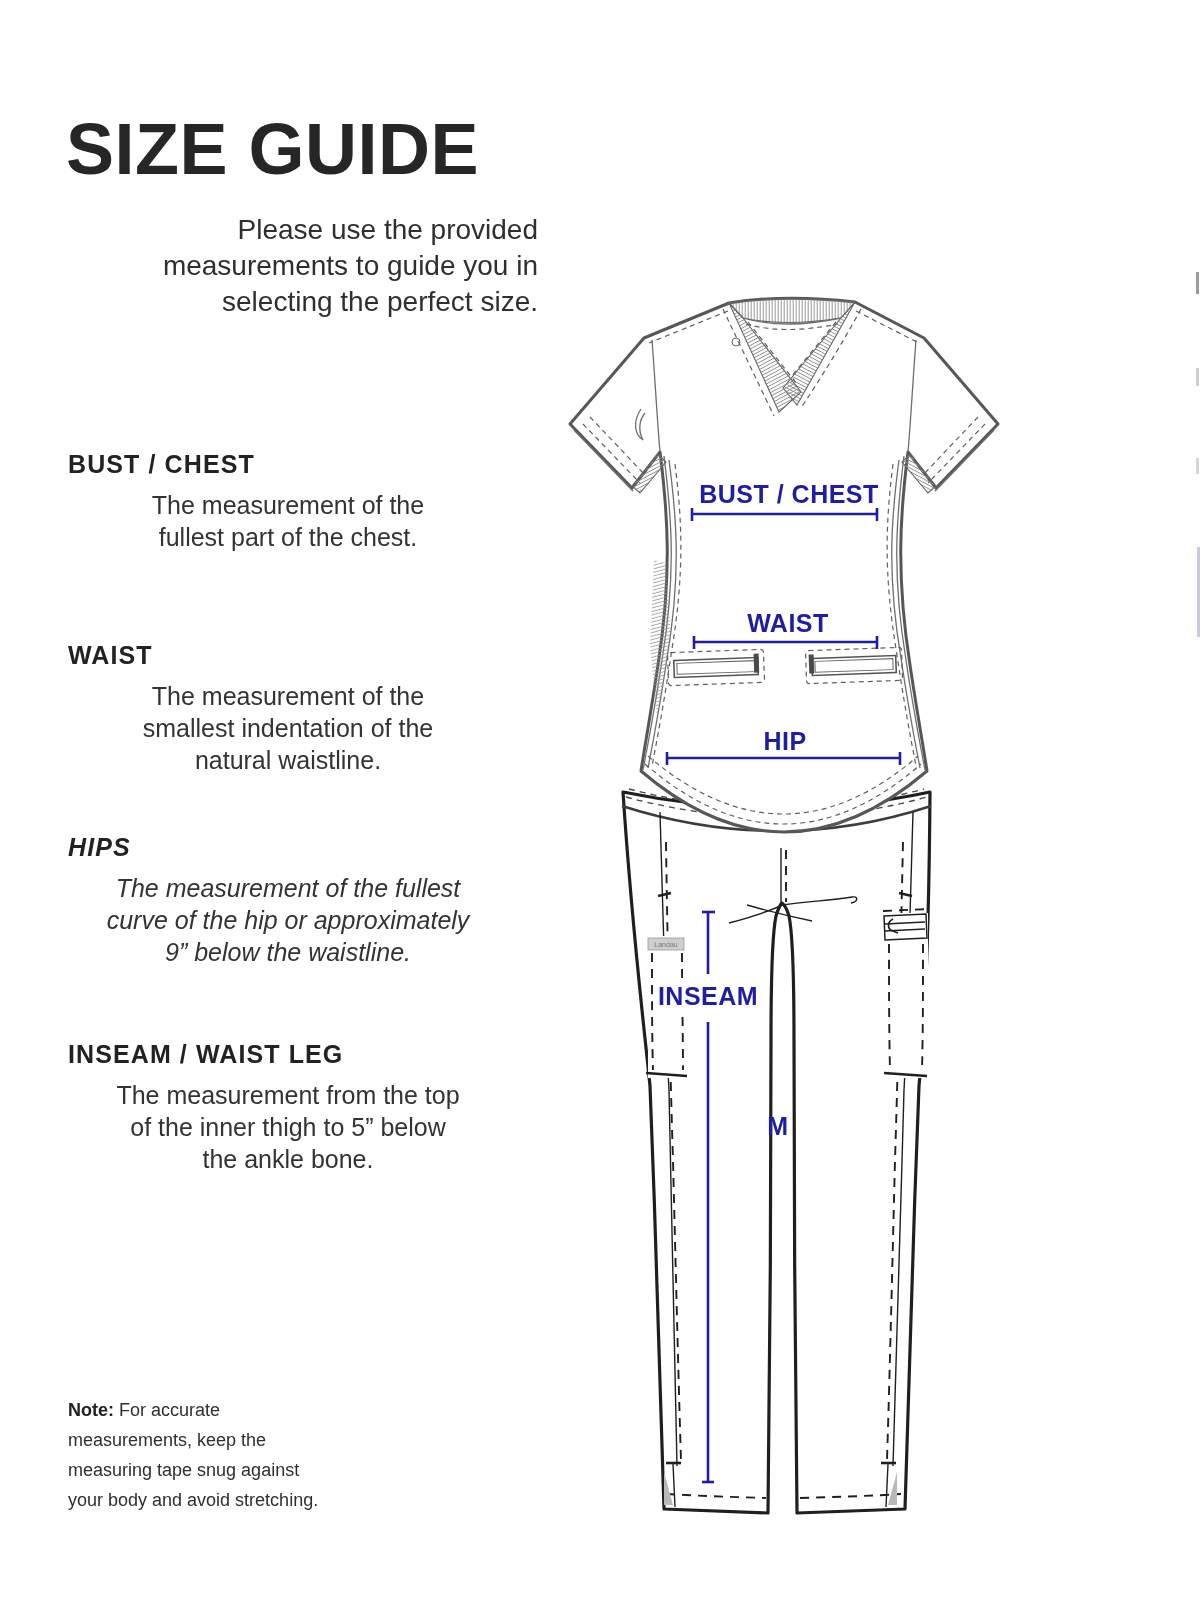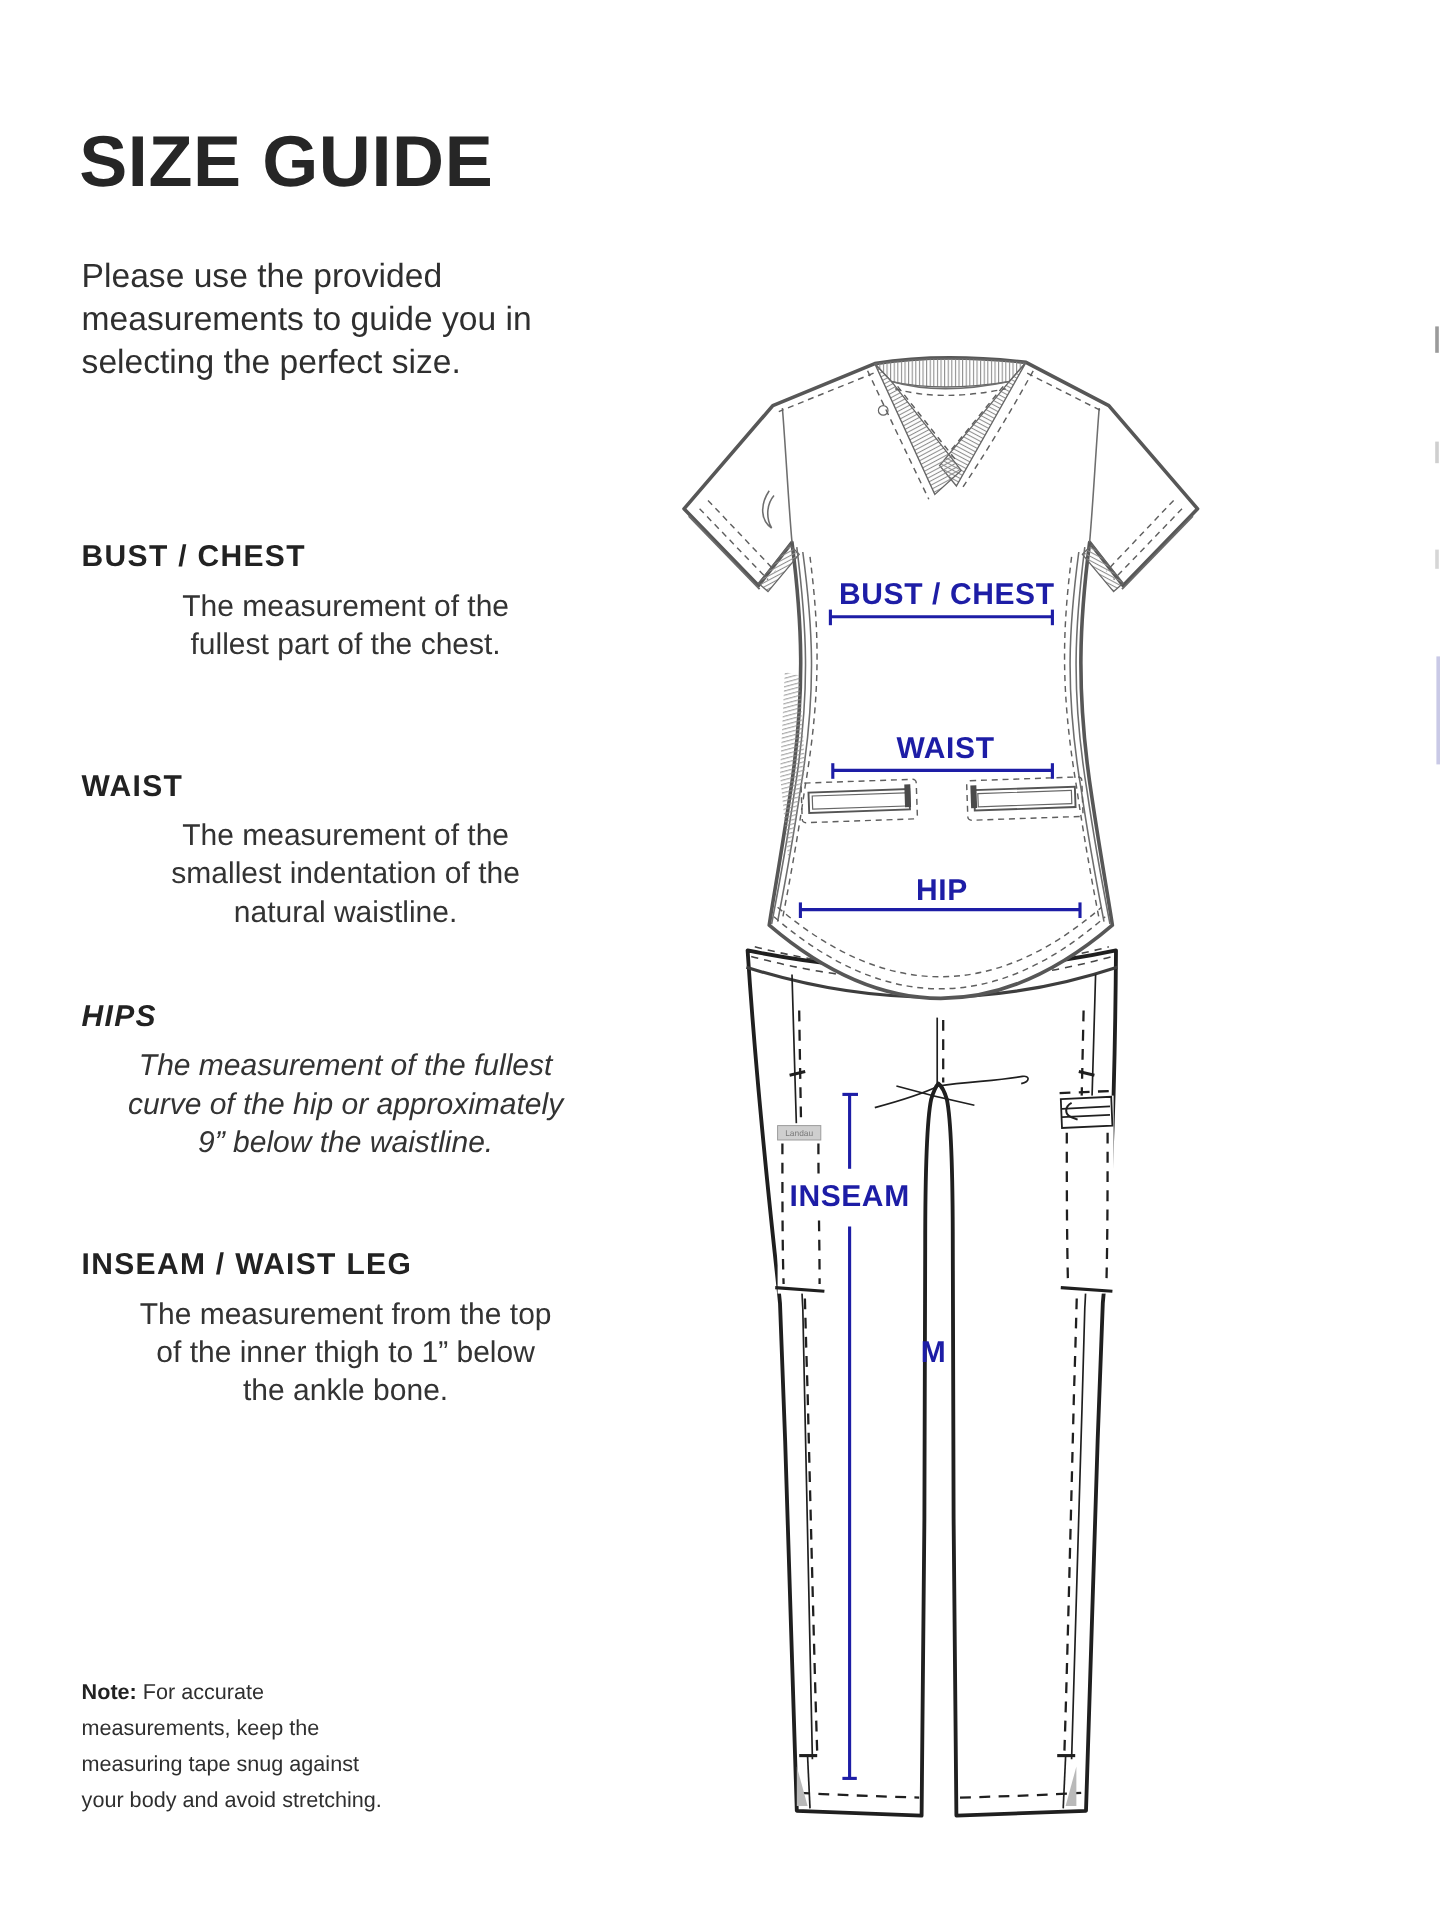--- a/index.html
+++ b/index.html
@@ -6,26 +6,26 @@
     --accent:#1d1da6; --ink:#262626; --body-text:#333333;
     --outline:#575757; --pants-ink:#1f1f1f;
   }
   html,body{margin:0;padding:0;}
   body{
     width:1200px;height:1600px;position:relative;background:#ffffff;
     font-family:"Liberation Sans",sans-serif;overflow:hidden;
   }
   .abs{position:absolute;}
   .page-title{
-    left:66px;top:62px;font-size:60px;font-weight:800;letter-spacing:.5px;
+    left:66px;top:62px;font-size:72px;font-weight:800;letter-spacing:.5px;
     color:var(--ink);line-height:1.1;white-space:nowrap;
   }
   .intro{
     left:68px;top:184px;width:470px;font-size:28px;line-height:36px;
-    color:#2f2f2f;white-space:pre-line;
+    color:#2f2f2f;white-space:pre-line;text-align:right;
   }
   .section{left:68px;width:440px;}
   .sec-1{top:450px;} .sec-2{top:641px;} .sec-3{top:833px;font-style:italic;} .sec-4{top:1040px;}
   .sec-heading{
     font-size:25px;font-weight:700;letter-spacing:1.1px;color:#222222;
     margin:0 0 11px 0;line-height:28px;white-space:nowrap;
   }
   .sec-body{
     font-size:25px;line-height:32px;color:var(--body-text);white-space:pre-line;margin:0;text-align:center;
   }
@@ -80,21 +80,21 @@
 <div class="abs section sec-3">
   <h2 class="sec-heading">HIPS</h2>
   <p class="sec-body">The measurement of the fullest
 curve of the hip or approximately
 9” below the waistline.</p>
 </div>
 
 <div class="abs section sec-4">
   <h2 class="sec-heading">INSEAM / WAIST LEG</h2>
   <p class="sec-body">The measurement from the top
-of the inner thigh to 1” below
+of the inner thigh to 5” below
 the ankle bone.</p>
 </div>
 
 <p class="abs note"><b>Note:</b> <span class="note-text">For accurate
 measurements, keep the
 measuring tape snug against
 your body and avoid stretching.</span></p>
 
 <svg class="abs diagram" width="1200" height="1600" viewBox="0 0 1200 1600" xmlns="http://www.w3.org/2000/svg">
   <defs>

